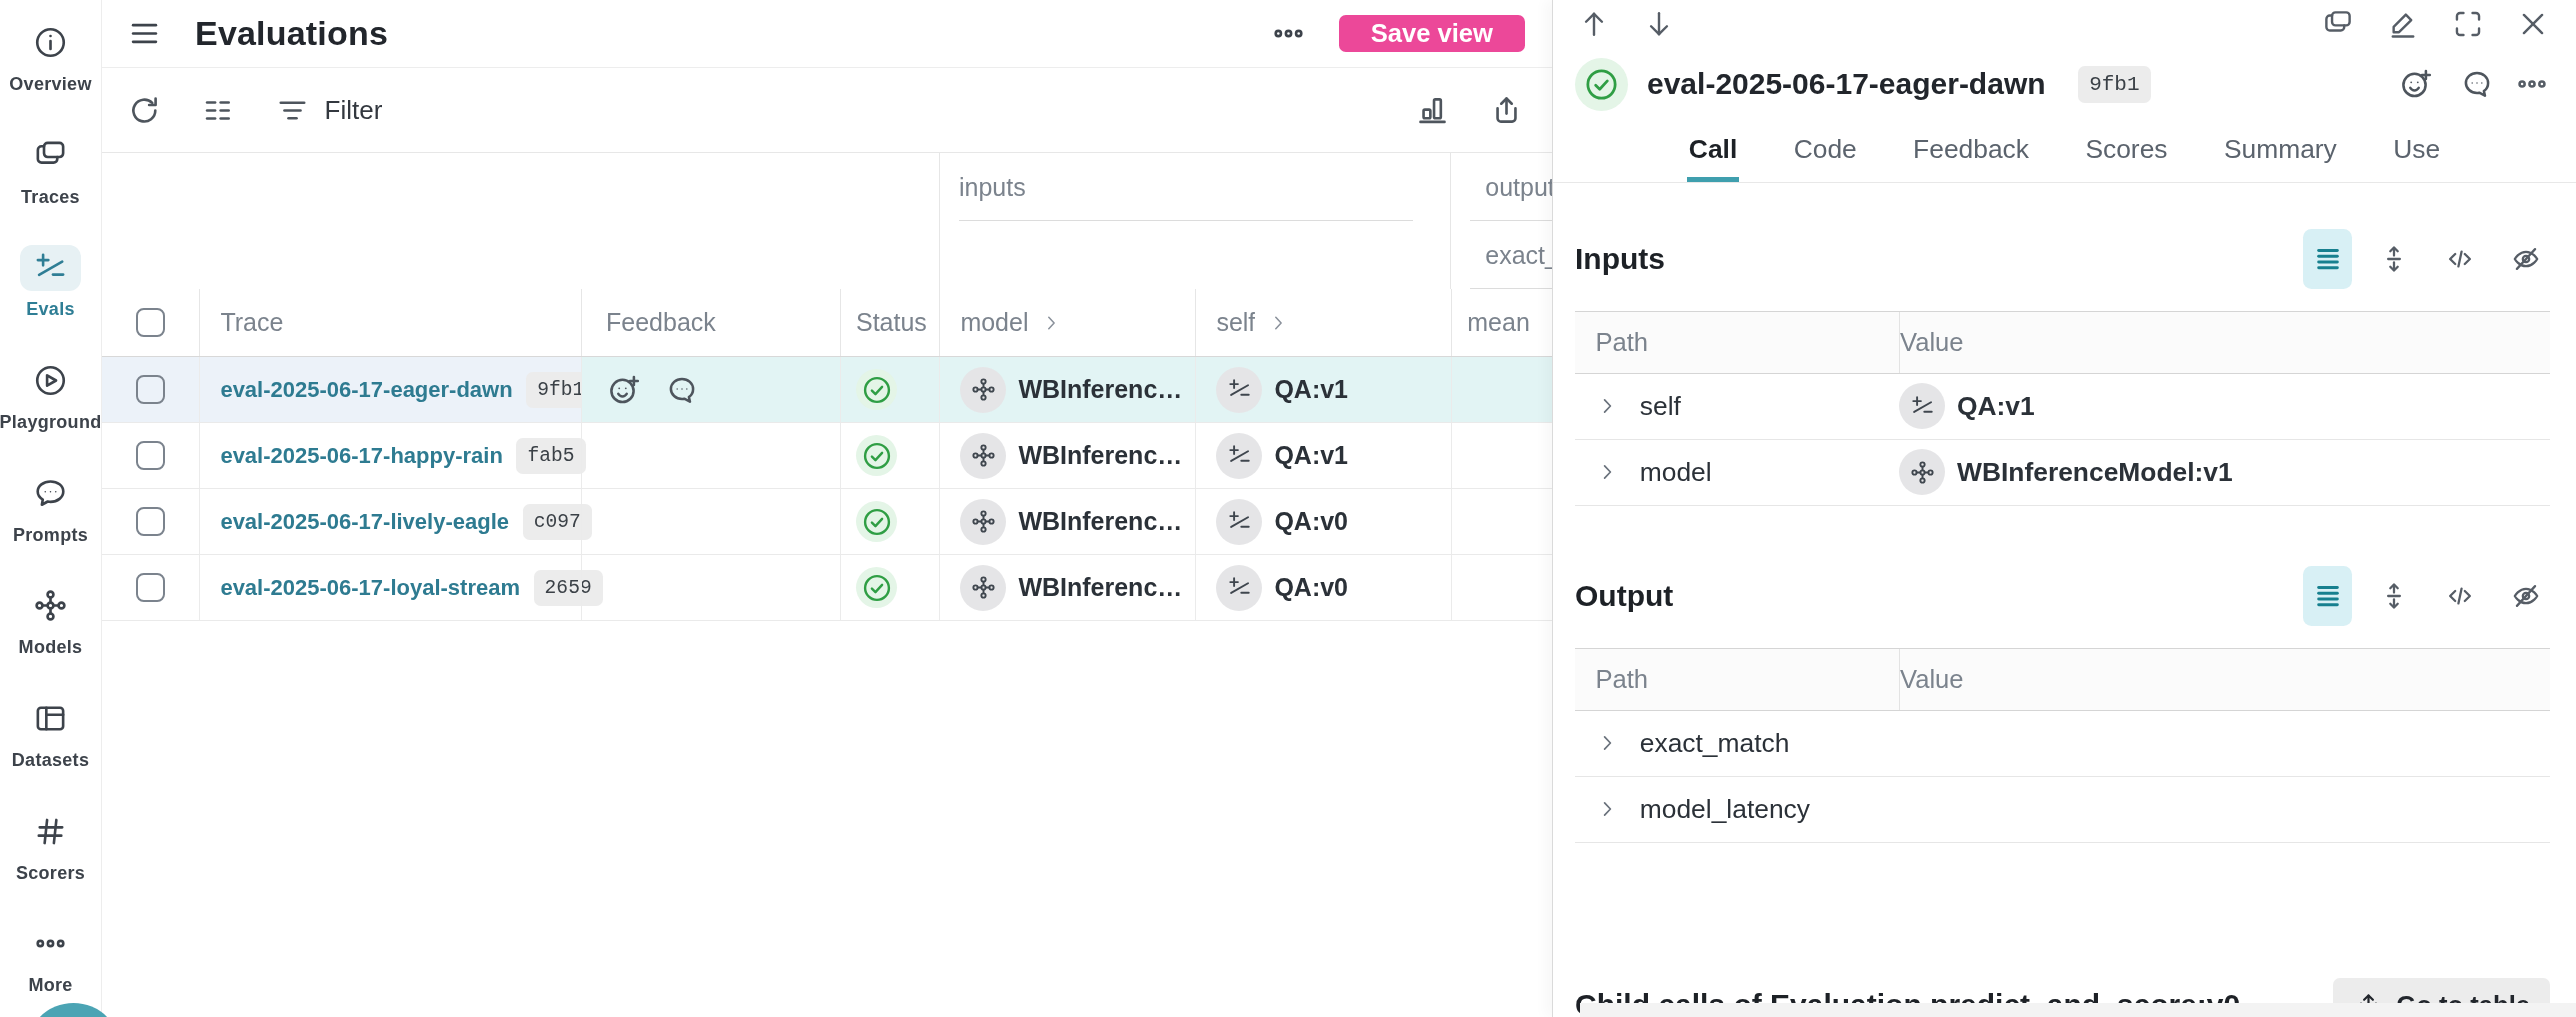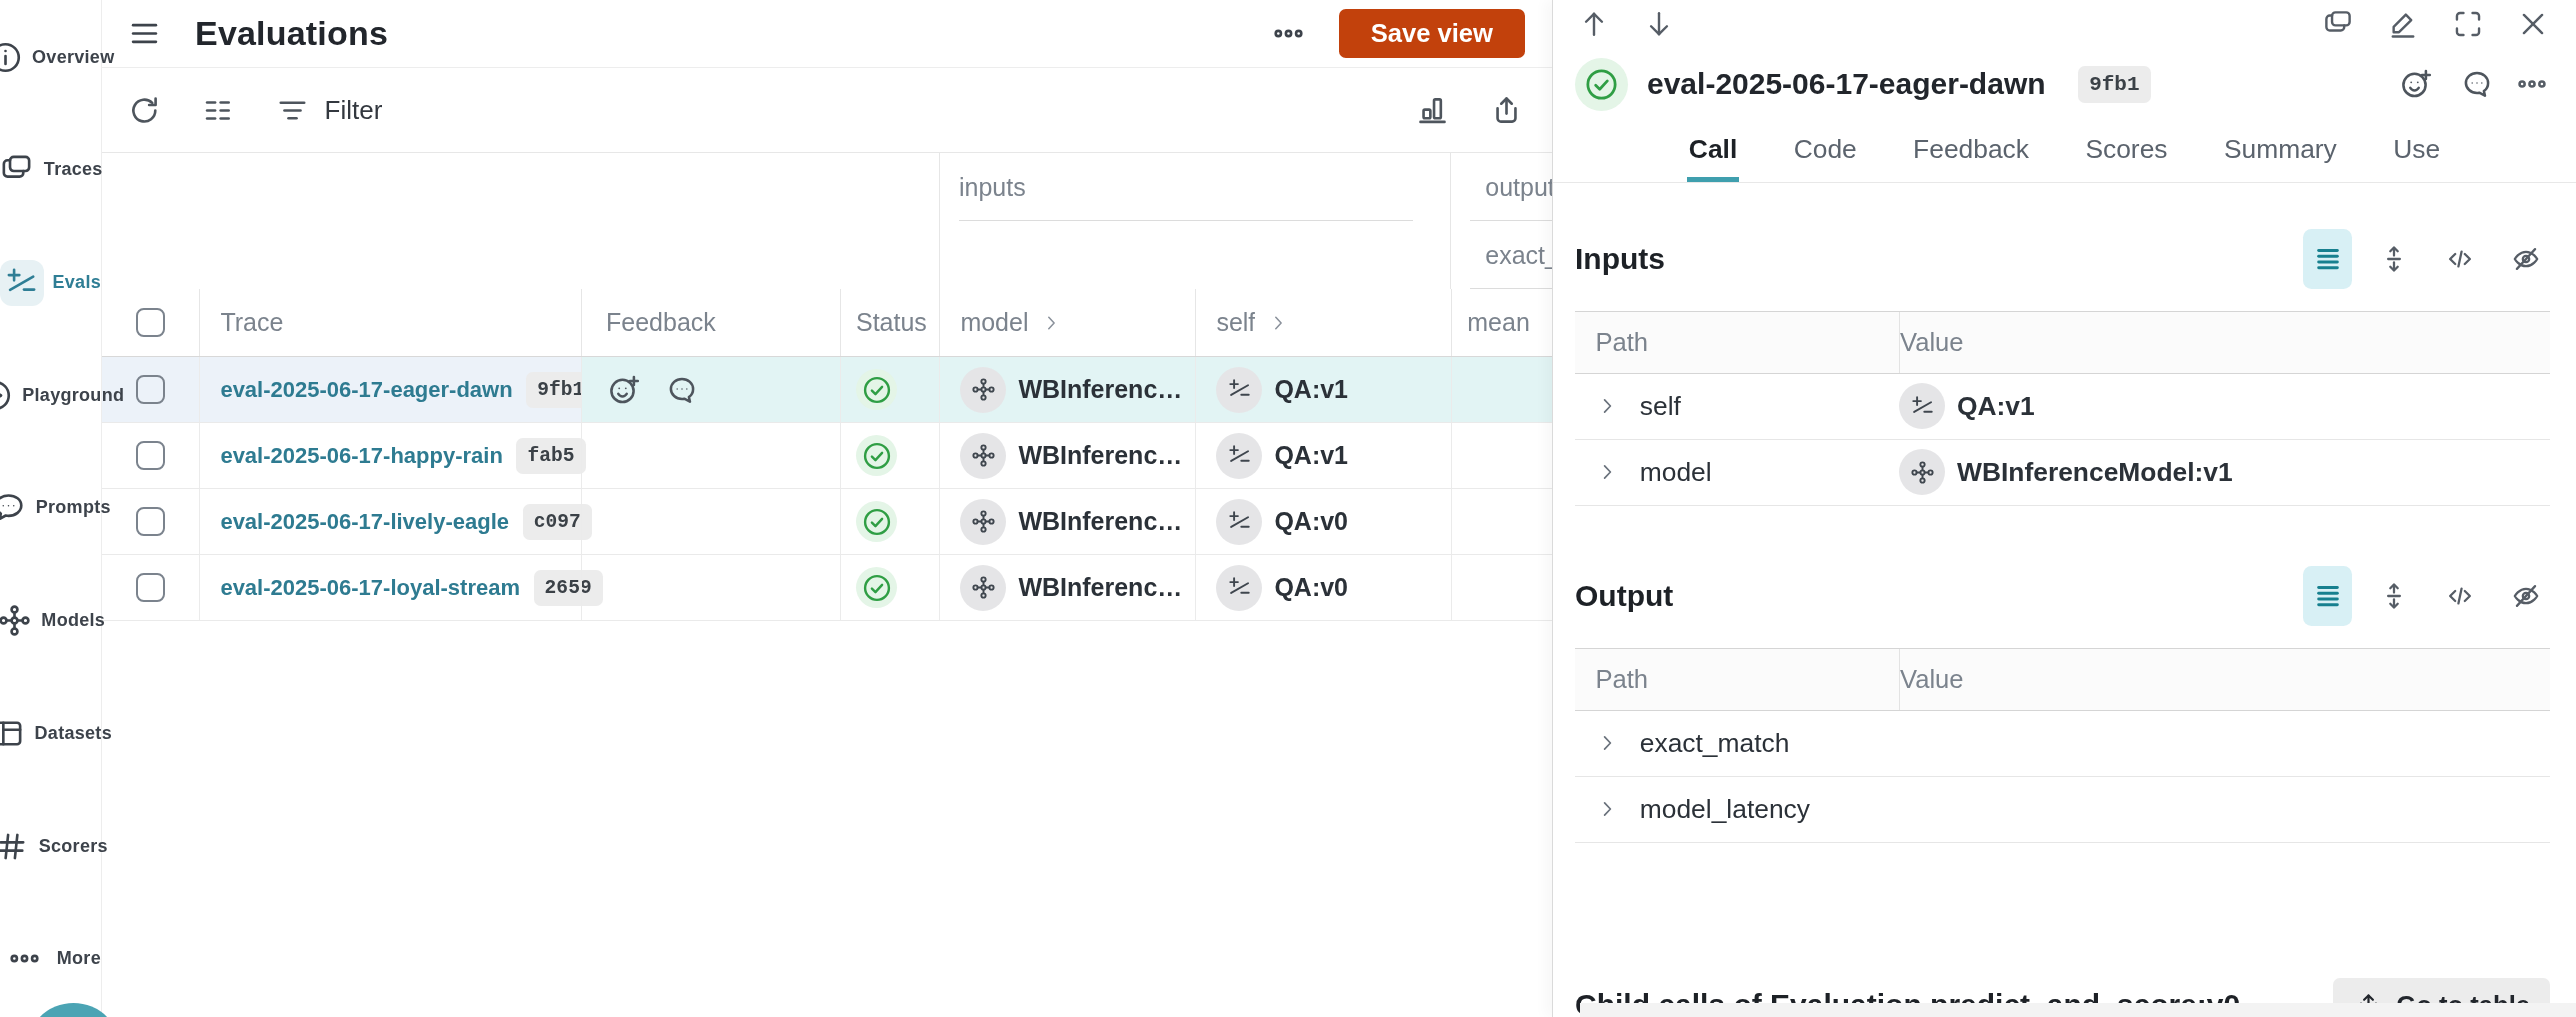--- a/index.html
+++ b/index.html
@@ -7,43 +7,43 @@
     font-family:"Liberation Sans","DejaVu Sans",sans-serif; color:#2b3138; }
 
   
   .ic { display:block; }
   .ic svg { display:block; width:100%; height:100%; stroke:currentColor; fill:none;
     stroke-width:1.7; stroke-linecap:round; stroke-linejoin:round; }
 
   
   .sidebar { position:absolute; left:0; top:0; width:102px; height:1017px;
     border-right:1.7px solid #ededed; background:#fff; z-index:5; }
-  .side-item { height:111px; margin-top:1.7px; display:flex; flex-direction:row;
+  .side-item { height:111px; margin-top:1.7px; display:flex; flex-direction:column;
     align-items:center; justify-content:center; gap:8.5px; cursor:pointer; color:#3d434b; }
   .side-item .icon-wrap { width:61px; height:46px; border-radius:12px;
     display:flex; align-items:center; justify-content:center; }
   .side-item .ic { width:37px; height:37px; }
   .side-label { font-size:18px; font-weight:700; letter-spacing:0.3px; color:#3d434b; }
   .side-item.active { color:#2f7e95; }
   .side-item.active .icon-wrap { background:#e7f1f4; }
   .side-item.active .side-label { color:#2f7e95;text-align:center; }
   .fab { position:absolute; left:25.6px; top:1003px; width:95px; height:95px;
     border-radius:50%; background:#4ba4b4; z-index:6; }
 
   
   .main { position:absolute; left:102px; top:0; width:1450px; height:1017px; background:#fff; }
 
   .titlebar { height:68px; border-bottom:1.7px solid #ededed; display:flex;
     align-items:center; padding:0 27px 0 24px; gap:32px; }
   .titlebar .ic { width:37px; height:37px; color:#3d434b; }
   .page-title { font-size:34px; font-weight:700; color:#22262c; letter-spacing:0.2px; }
   .spacer { flex:1; }
   .overflow-ic { width:37px; height:37px; color:#565d66; }
-  .save-view-btn { height:49px; padding:0 32px; border:none; border-radius:6.8px;
-    background:#c2410c; color:#ffffff; font-size:25.6px; font-weight:700;
+  .save-view-btn { height:37px; padding:0 32px; border:none; border-radius:6.8px;
+    background:#ec4899; color:#ffffff; font-size:25.6px; font-weight:700;
     font-family:inherit; display:flex; align-items:center; }
 
   .toolbar { height:85px; border-bottom:1.7px solid #e7e7e7; display:flex;
     align-items:center; padding:0 27px 0 24px; gap:37px; }
   .toolbar .ic { width:37px; height:37px; color:#4e555d; }
   .filter-group { display:flex; align-items:center; gap:13.6px; color:#33383f; }
   .filter-label { font-size:26px; font-weight:500; }
 
   
   .cell { flex:0 0 auto; display:flex; align-items:center; }
@@ -73,21 +73,21 @@
   .checkbox { width:29px; height:29px; border:2.6px solid #7b838d; border-radius:7.7px;
     background:transparent; }
 
   .trow { height:66px; display:flex; border-bottom:1.7px solid #eaeaea; background:#fff; }
   .trow .cell + .cell { border-left:1.7px solid #ebebeb; }
   .trow.selected .cell-pinned { background:#ecf2f9; }
   .trow.selected .cell-scroll { background:#e2f4f4; }
 
   .trace-link { font-size:22px; font-weight:700; color:#2e7b91; white-space:nowrap; cursor:pointer; }
   .id-chip { margin-left:13.6px; font-family:"Liberation Mono","DejaVu Sans Mono",monospace;
-    font-size:19.6px; font-weight:700; color:#3b4147; background:#ececec;
+    font-size:19.6px; font-weight:400; color:#3b4147; background:#ececec;
     border-radius:6.8px; padding:7px 11px; white-space:nowrap; }
 
   .fb-icons { display:flex; gap:22px; color:#4e555d; }
   .fb-icons .ic { width:36px; height:36px; }
 
   .status-ok { width:41px; height:41px; border-radius:50%; background:#e4f5e7;
     display:flex; align-items:center; justify-content:center; color:#2f9e44; }
   .status-ok .ic { width:34px; height:34px; }
 
   .obj-ref { display:flex; align-items:center; gap:12px; min-width:0; }

